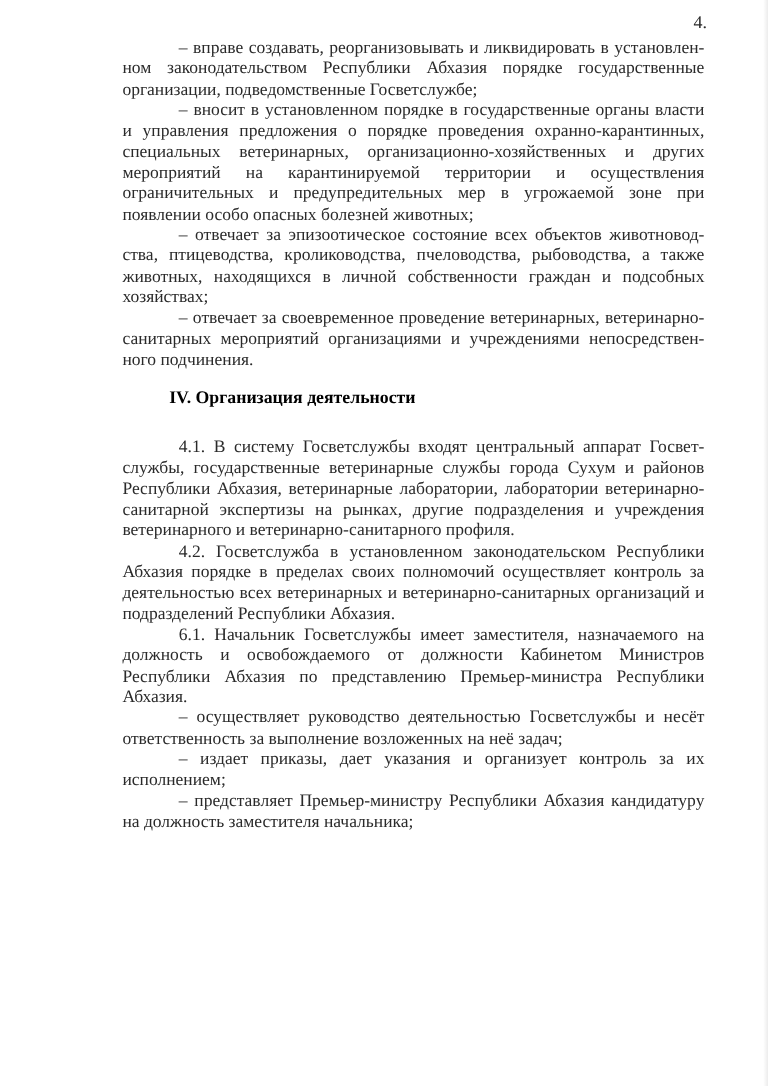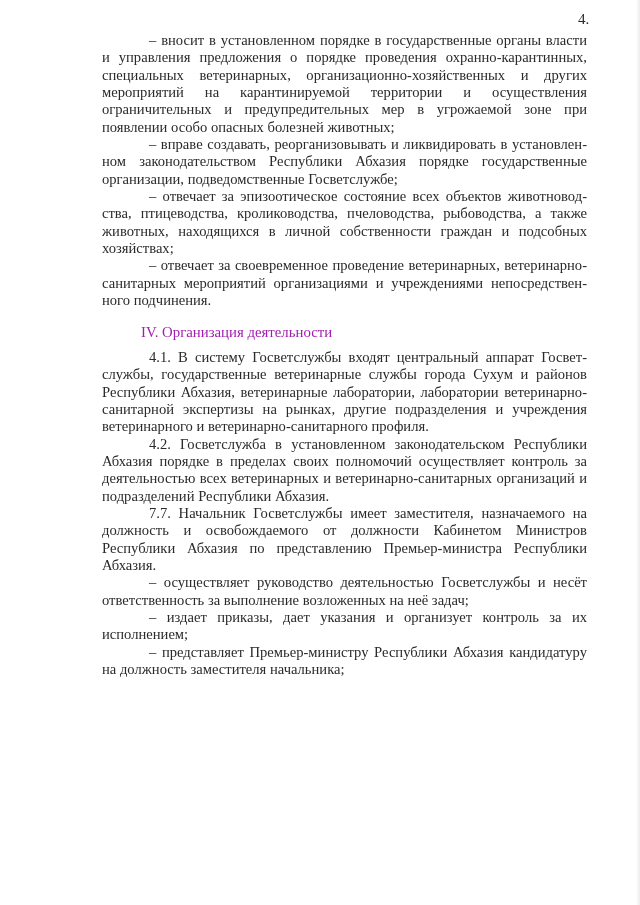--- a/index.html
+++ b/index.html
@@ -20,39 +20,39 @@
   }
   .content {
     position: absolute; top: 32px; left: 102px; width: 485px;
     font-size: 14.6px; line-height: 17.35px;
   }
   .content p {
     margin: 0; text-align: justify; text-indent: 47px;
     hyphens: manual;
   }
   .content h2 {
-    margin: 14px 0 8px 0; padding-left: 39px;
-    font-size: 14.8px; line-height: 17.35px; font-weight: normal;
-    color: #a21caf;
+    margin: 14px 0 24px 0; padding-left: 39px;
+    font-size: 14.8px; line-height: 17.35px; font-weight: bold;
+    color: #000000;
   }
 </style>
 </head>
 <body>
 
 <div class="page-edge"></div>
 
 <div class="page-number">4.</div>
 
 <div class="content">
+  <p>– вправе создавать, реорганизовывать и ликвидировать в установлен­ном законодательством Республики Абхазия порядке государственные организации, подведомственные Госветслужбе;</p>
   <p>– вносит в установленном порядке в государственные органы власти и управления предложения о порядке проведения охранно-карантинных, специальных ветеринарных, организационно-хозяйственных и других мероприятий на карантинируемой территории и осуществления ограничительных и предупредительных мер в угрожаемой зоне при появлении особо опасных болезней животных;</p>
-  <p>– вправе создавать, реорганизовывать и ликвидировать в установлен­ном законодательством Республики Абхазия порядке государственные организации, подведомственные Госветслужбе;</p>
   <p>– отвечает за эпизоотическое состояние всех объектов животновод­ства, птицеводства, кролиководства, пчеловодства, рыбоводства, а также животных, находящихся в личной собственности граждан и подсобных хозяйствах;</p>
   <p>– отвечает за своевременное проведение ветеринарных, ветеринарно-санитарных мероприятий организациями и учреждениями непосредствен­ного подчинения.</p>
 
   <h2>IV. Организация деятельности</h2>
 
   <p>4.1. В систему Госветслужбы входят центральный аппарат Госвет­службы, государственные ветеринарные службы города Сухум и районов Республики Абхазия, ветеринарные лаборатории, лаборатории ветери­нарно-санитарной экспертизы на рынках, другие подразделения и учреждения ветеринарного и ветеринарно-санитарного профиля.</p>
   <p>4.2. Госветслужба в установленном законодательском Республики Абхазия порядке в пределах своих полномочий осуществляет контроль за деятельностью всех ветеринарных и ветеринарно-санитарных организаций и подразделений Республики Абхазия.</p>
-  <p>7.7. Начальник Госветслужбы имеет заместителя, назначаемого на должность и освобождаемого от должности Кабинетом Министров Республики Абхазия по представлению Премьер-министра Республики Абхазия.</p>
+  <p>6.1. Начальник Госветслужбы имеет заместителя, назначаемого на должность и освобождаемого от должности Кабинетом Министров Республики Абхазия по представлению Премьер-министра Республики Абхазия.</p>
   <p>– осуществляет руководство деятельностью Госветслужбы и несёт ответственность за выполнение возложенных на неё задач;</p>
   <p>– издает приказы, дает указания и организует контроль за их исполнением;</p>
   <p>– представляет Премьер-министру Республики Абхазия кандидатуру на должность заместителя начальника;</p>
 </div>
 
 </body></html>

